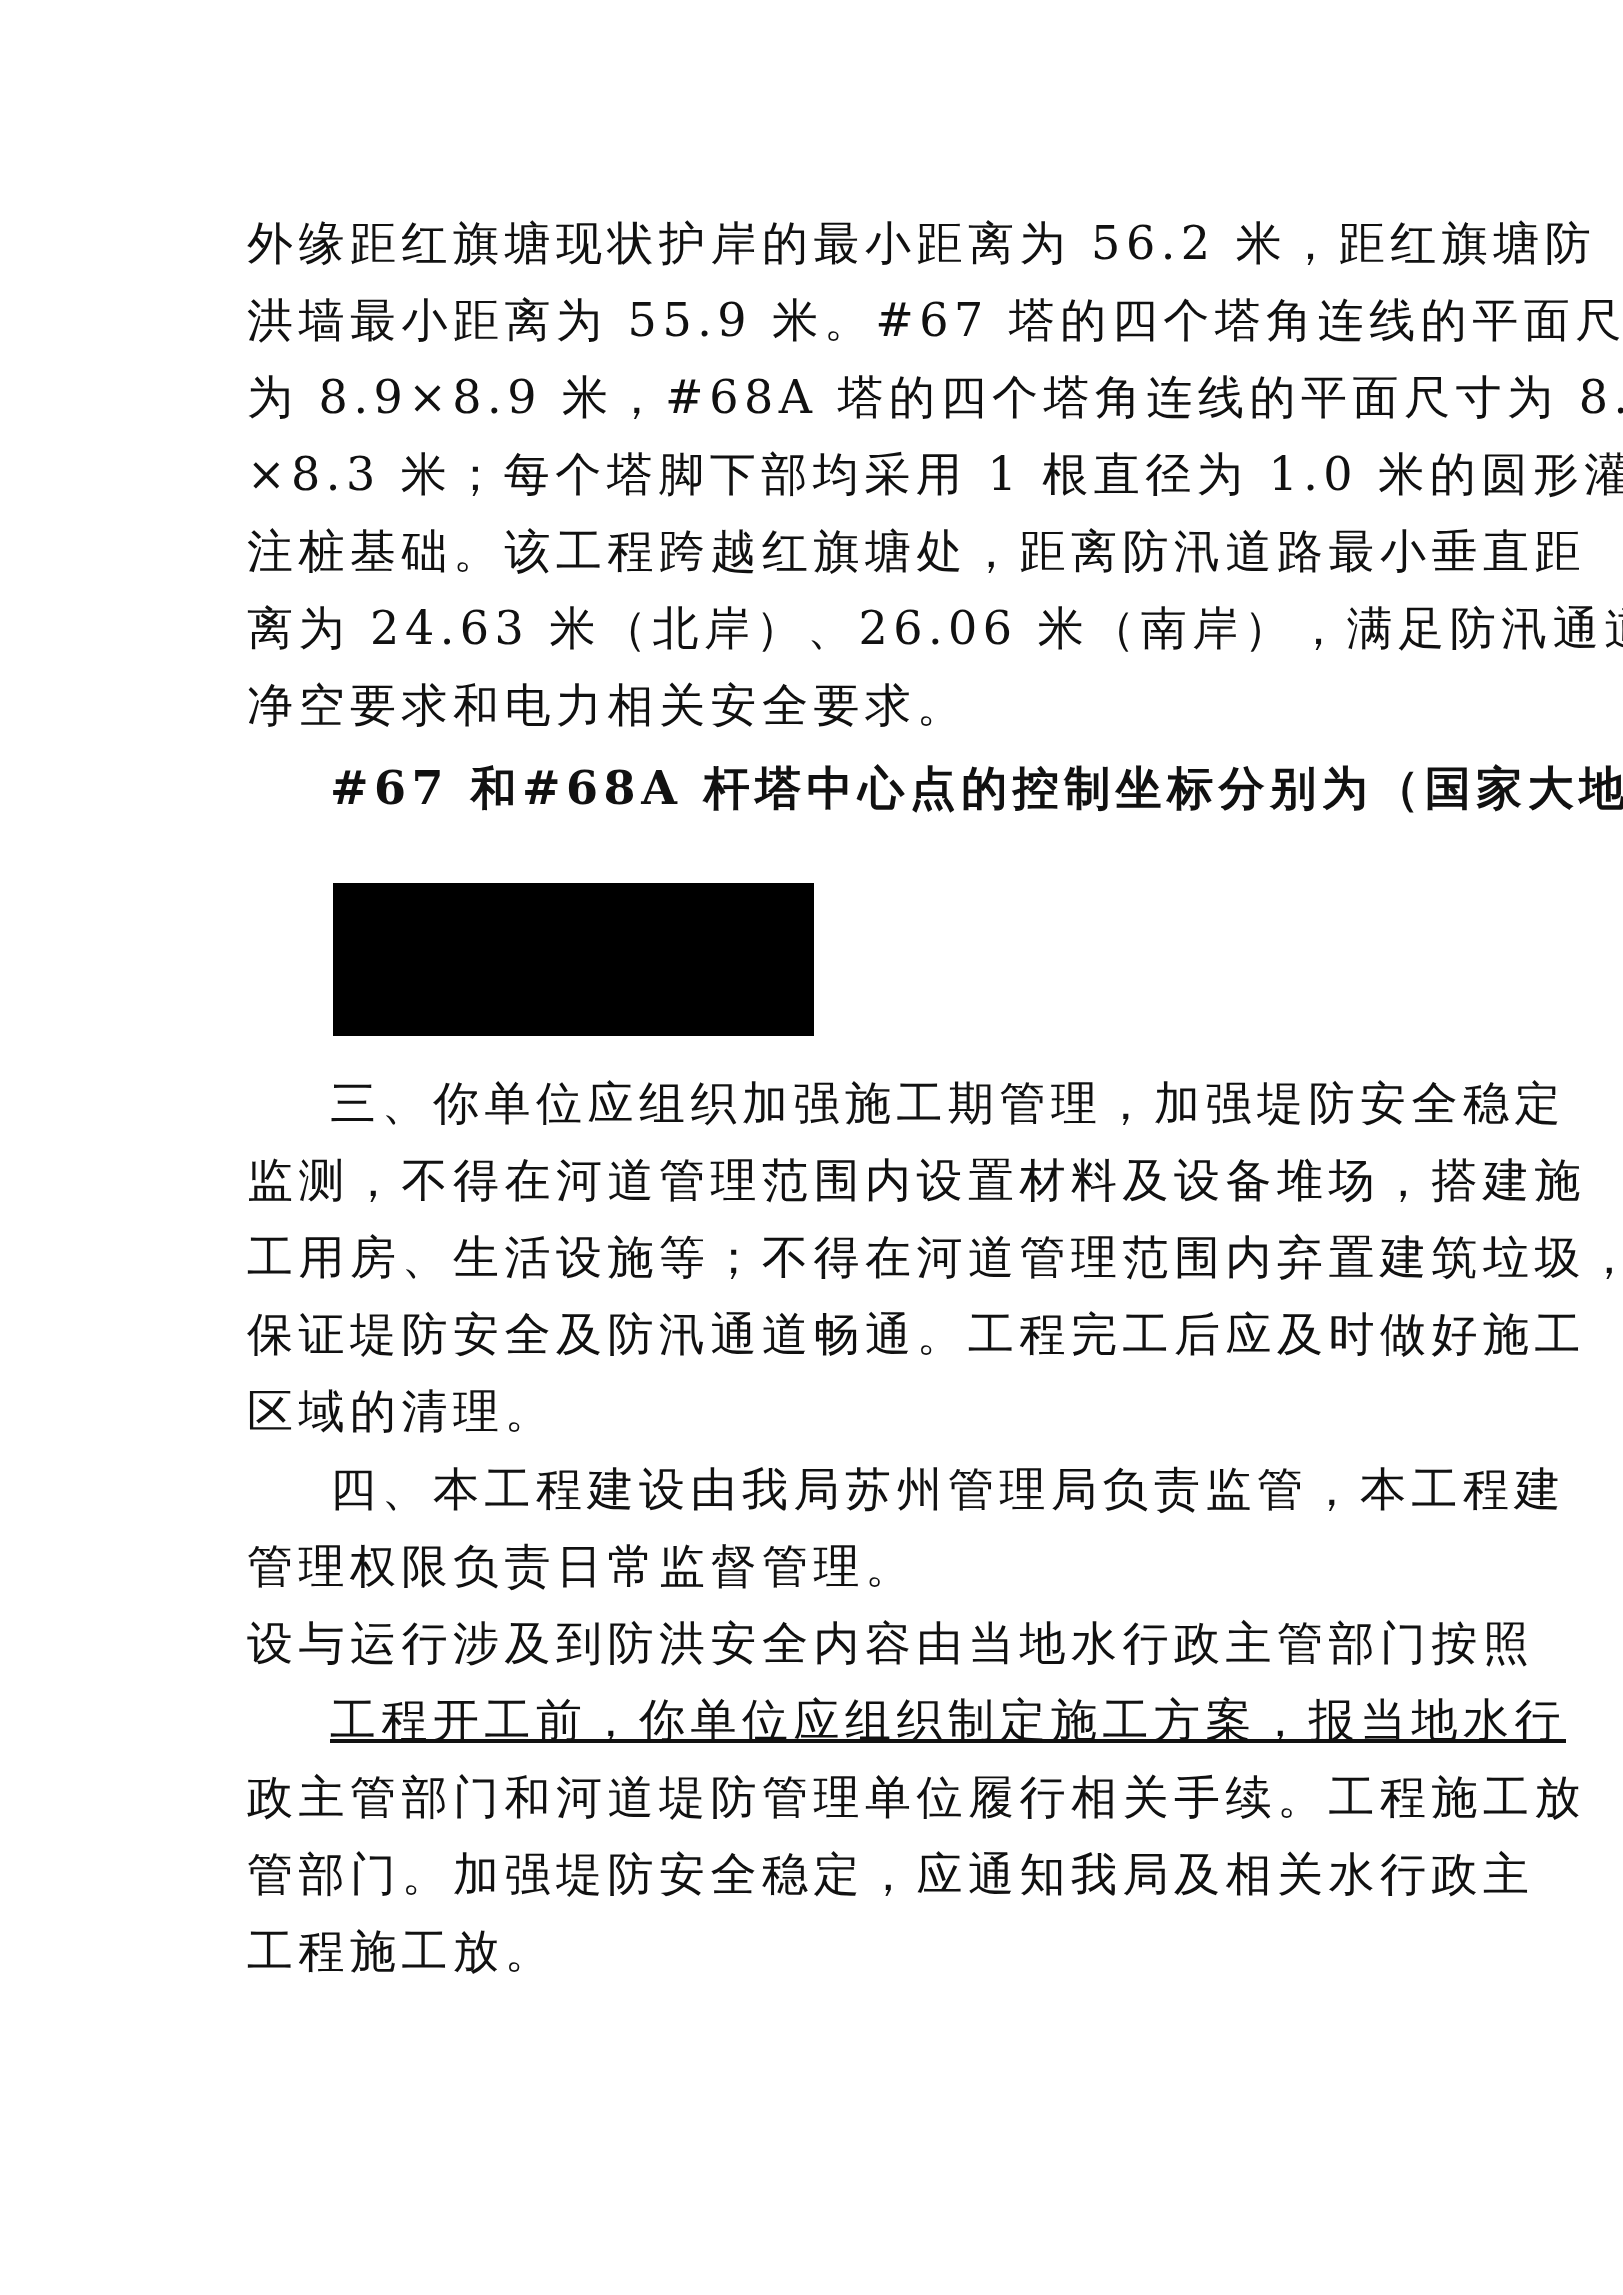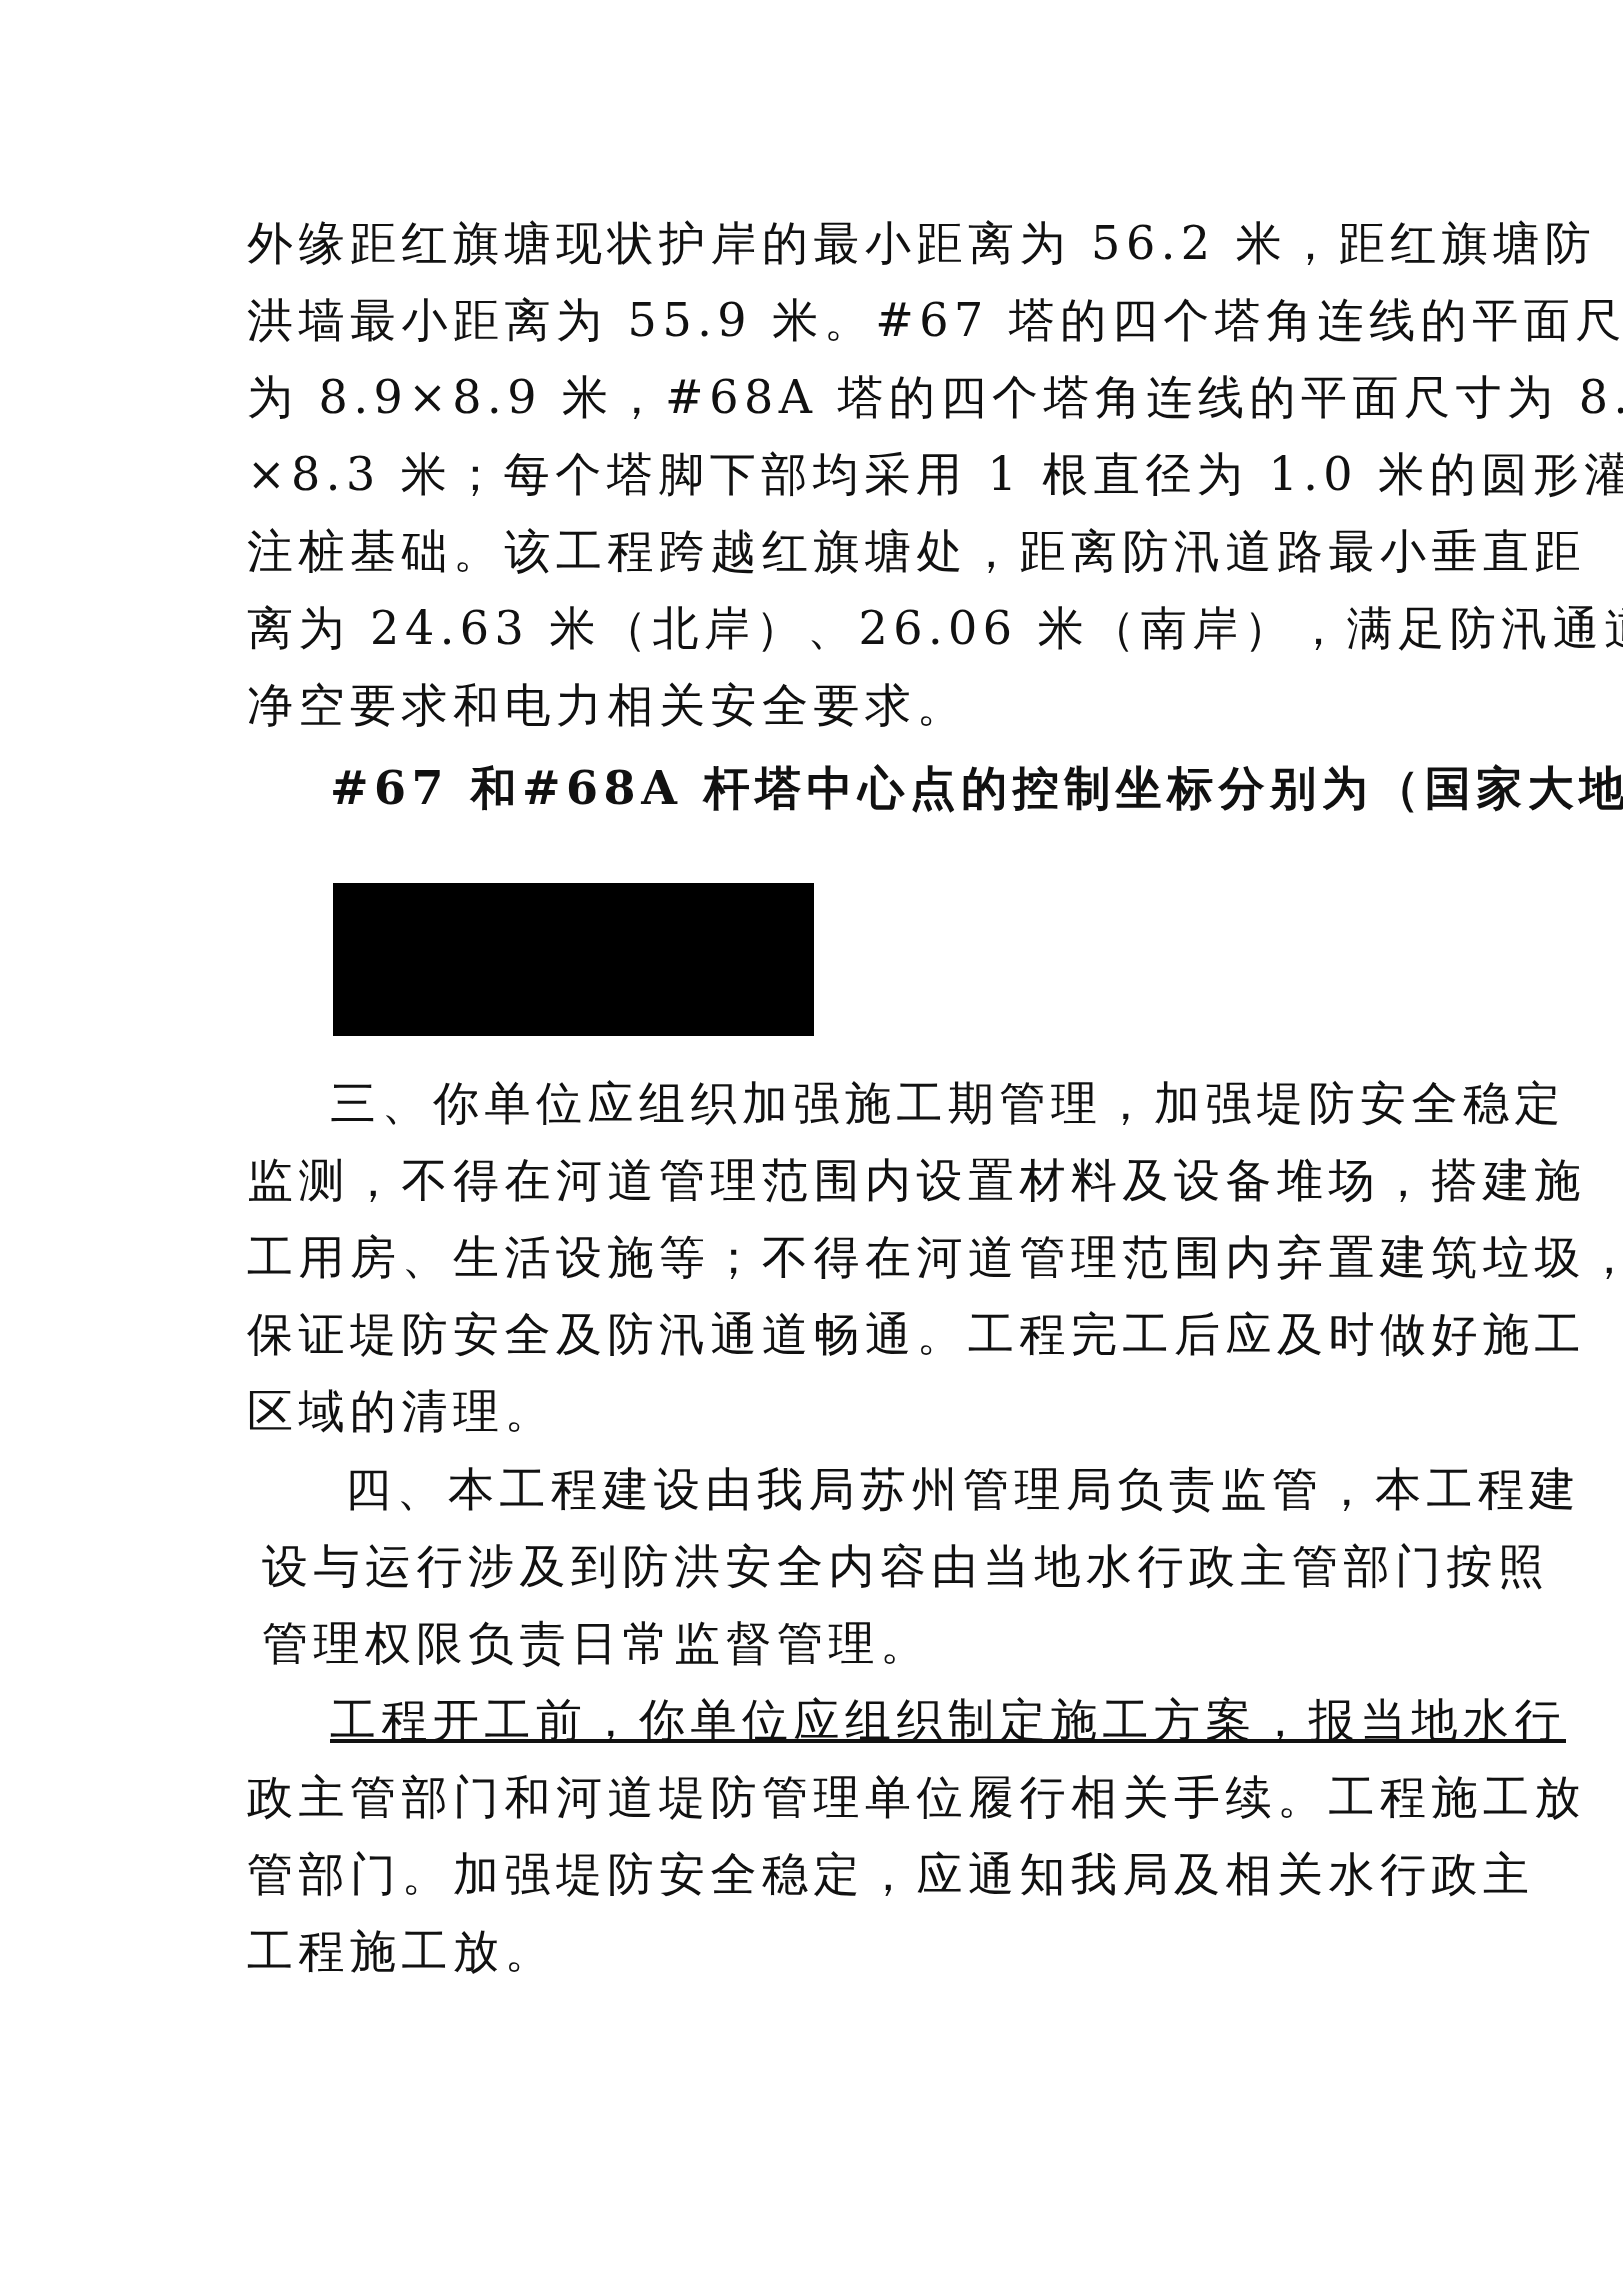--- a/index.html
+++ b/index.html
@@ -48,24 +48,24 @@
   </div>
 
   <div class="para" style="position:absolute; left:0; top:860px;">
     <span class="line" style="padding-left:83px;">三、你单位应组织加强施工期管理，加强堤防安全稳定</span>
     <span class="line">监测，不得在河道管理范围内设置材料及设备堆场，搭建施</span>
     <span class="line">工用房、生活设施等；不得在河道管理范围内弃置建筑垃圾，</span>
     <span class="line">保证堤防安全及防汛通道畅通。工程完工后应及时做好施工</span>
     <span class="line">区域的清理。</span>
   </div>
 
-  <div class="para" style="position:absolute; left:15px; top:1246px;">
+  <div class="para" style="position:absolute; left:0; top:1246px;">
     <span class="line" style="padding-left:83px;">四、本工程建设由我局苏州管理局负责监管，本工程建</span>
+    <span class="line">管理权限负责日常监督管理。</span>
     <span class="line">设与运行涉及到防洪安全内容由当地水行政主管部门按照</span>
-    <span class="line">管理权限负责日常监督管理。</span>
   </div>
 
   <div class="para" style="position:absolute; left:0; top:1477px;">
     <span class="line" style="padding-left:83px;text-decoration:underline;">工程开工前，你单位应组织制定施工方案，报当地水行</span>
     <span class="line">政主管部门和河道堤防管理单位履行相关手续。工程施工放</span>
     <span class="line">管部门。加强堤防安全稳定，应通知我局及相关水行政主</span>
     <span class="line">工程施工放。</span>
   </div>
 
 </div>

